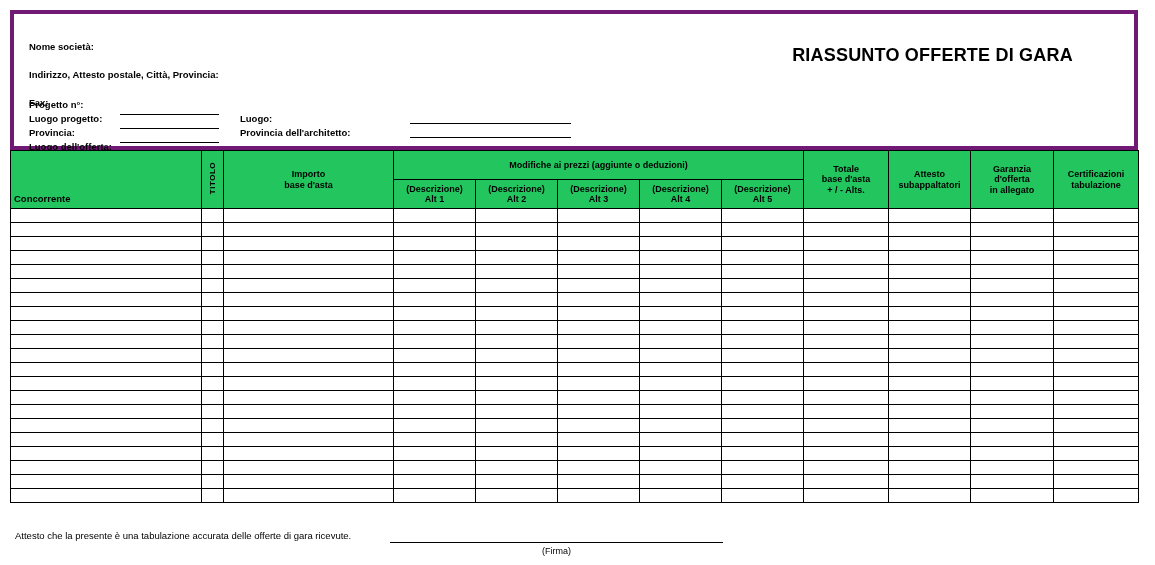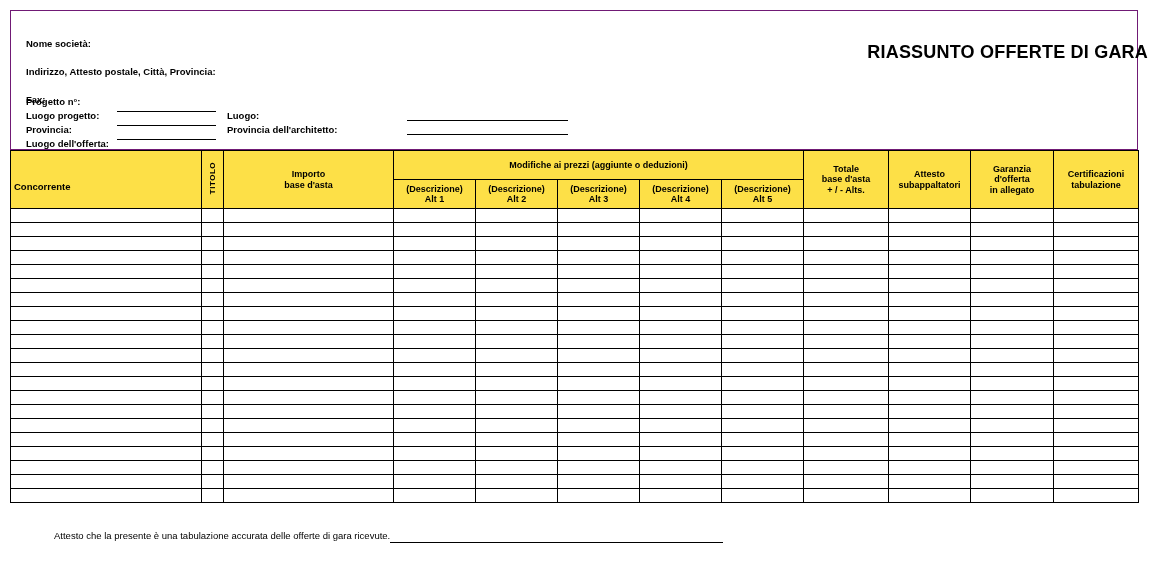--- a/index.html
+++ b/index.html
@@ -2,51 +2,51 @@
 <html><head>
 <meta charset="utf-8">
 <style>
   * { margin:0; padding:0; box-sizing:border-box; }
   html,body { background:#fff; }
   .page {
     position:relative; width:1155px; height:565px; background:#ffffff;
     font-family:"Liberation Sans", sans-serif; color:#000;
   }
   
-  .info-box { position:absolute; left:10px; top:10px; width:1128px; height:140px; border:1px solid #701a75; background:#fff; }
+  .info-box { position:absolute; left:10px; top:10px; width:1128px; height:140px; border:4px solid #701a75; background:#fff; }
   .company-block { position:absolute; left:15px; top:12px; font-size:9.5px; font-weight:700; line-height:14px; white-space:pre-line; }
   .project-labels { position:absolute; left:15px; top:84px; font-size:9.5px; font-weight:700; line-height:14px; }
   .project-labels div { height:14px; }
-  .mid-labels { position:absolute; left:216px; top:98px; font-size:9.5px; font-weight:700; line-height:14px; }
+  .mid-labels { position:absolute; left:226px; top:98px; font-size:9.5px; font-weight:700; line-height:14px; }
   .mid-labels div { height:14px; }
   .blank { position:absolute; border-bottom:1px solid #000; height:1px; }
   .blank.b1 { left:106px; top:100px; width:99px; }
   .blank.b2 { left:106px; top:114px; width:99px; }
   .blank.b3 { left:106px; top:128px; width:99px; }
   .blank.b4 { left:106px; top:142px; width:99px; }
   .blank.b5 { left:396px; top:109px; width:161px; }
   .blank.b6 { left:396px; top:123px; width:161px; }
-  .doc-title { position:absolute; left:700px; top:31px; width:437px; text-align:right; font-size:18px; font-weight:700; letter-spacing:0.2px; }
+  .doc-title { position:absolute; left:700px; top:31px; width:437px; text-align:center; font-size:18px; font-weight:700; letter-spacing:0.2px; }
 
   
   table.bids { position:absolute; left:10px; top:150px; width:1128px; border-collapse:collapse; table-layout:fixed; }
   table.bids th, table.bids td { border:1px solid #000; padding:0; }
   table.bids th {
-    background:#fde047; font-size:9px; font-weight:700; line-height:10.5px;
+    background:#22c55e; font-size:9px; font-weight:700; line-height:10.5px;
     text-align:center; vertical-align:middle; white-space:pre-line;
   }
   table.bids thead tr { height:29px; }
-  table.bids th.bidder { text-align:left; vertical-align:bottom; padding:0 0 16px 3px; font-size:9.5px; }
+  table.bids th.bidder { text-align:left; vertical-align:bottom; padding:0 0 4px 3px; font-size:9.5px; }
   table.bids th.group { vertical-align:middle; }
   .vert { display:inline-block; writing-mode:vertical-rl; transform:rotate(180deg); font-size:8px; font-weight:700; letter-spacing:0.5px; line-height:9px; }
   table.bids tbody tr { height:14px; }
   table.bids tbody td { background:#fff; }
 
   
-  .attestation { position:absolute; left:15px; top:530px; font-size:9.5px; line-height:12px;margin-left:39px; }
+  .attestation { position:absolute; left:15px; top:530px; font-size:9.5px; line-height:12px; }
   .signature-line { position:absolute; left:390px; top:542px; width:333px; border-bottom:1px solid #000; height:1px; }
   .signature-caption { position:absolute; left:390px; top:546px; width:333px; text-align:center; font-size:9px; line-height:11px; }
 </style>
 </head>
 <body>
 
 <div class="page">
 
   <div class="info-box">
     <div class="company-block">
@@ -416,14 +416,15 @@
           <td></td>
           <td></td>
           <td></td>
           <td></td>
         </tr>
       </tbody>
   </table>
 
   <div class="attestation">Attesto che la presente è una tabulazione accurata delle offerte di gara ricevute.</div>
   <div class="signature-line"></div>
+  <div class="signature-caption">(Firma)</div>
 
 </div>
 
 </body></html>

